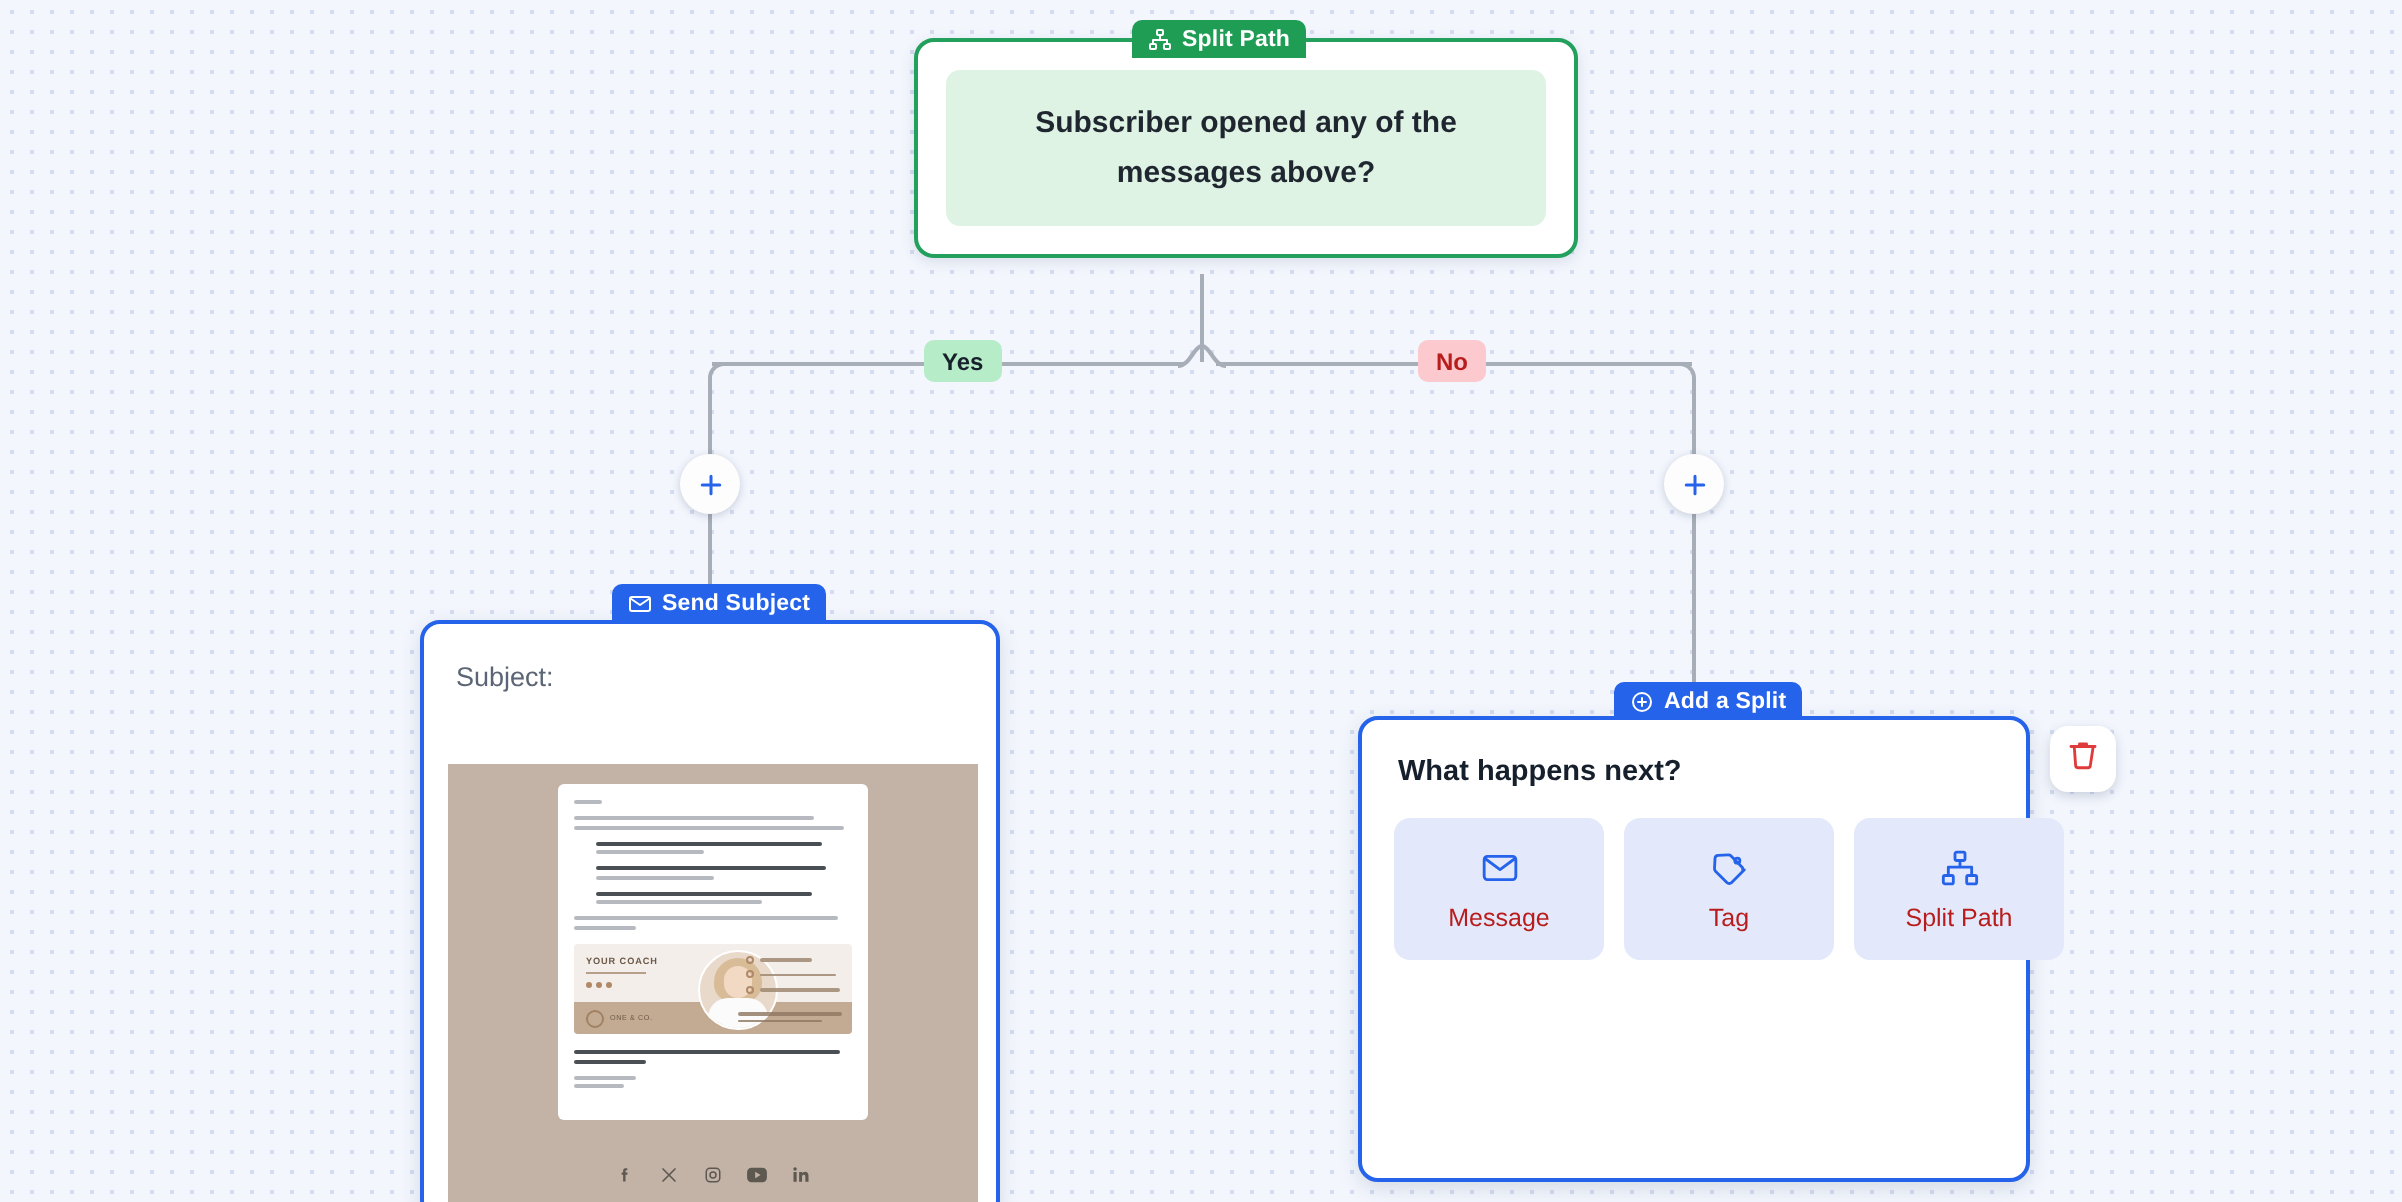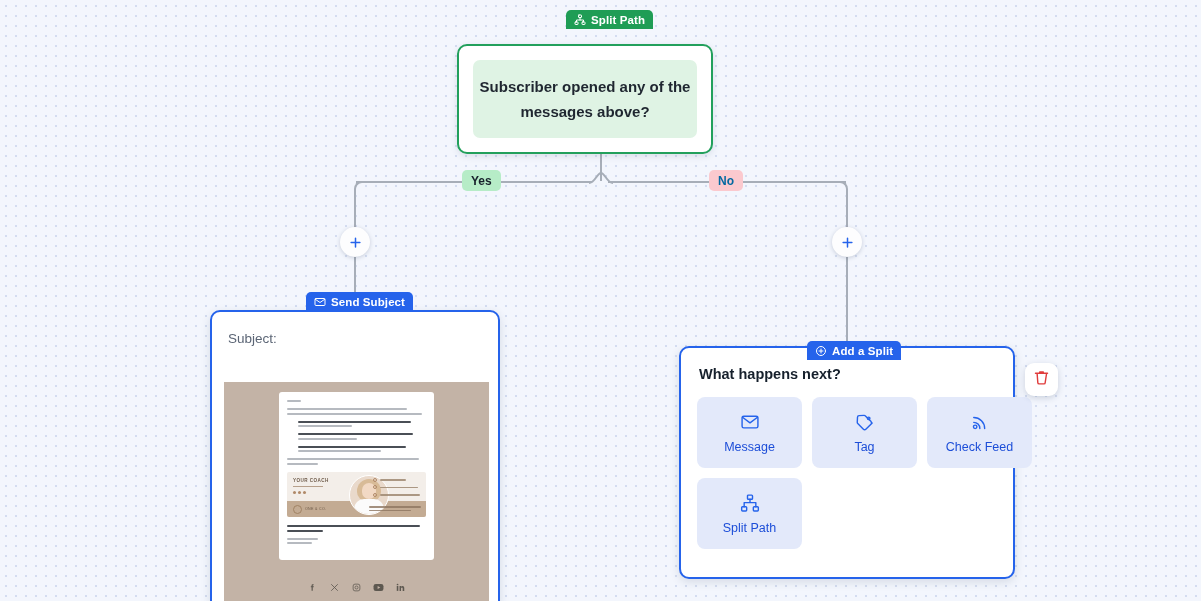--- a/index.html
+++ b/index.html
@@ -84,21 +84,21 @@
   .card-green {
     border: 2px solid #22a05c;
     box-shadow: 0 2px 7px rgba(40,60,90,.13);
   }
   .card-blue {
     border: 2px solid #2563eb;
     box-shadow: 0 3px 10px rgba(40,60,90,.15);
   }
 
   
-  #split-card { left: 457px; top: 44px; width: 256px; height: 110px; }
+  #split-card { left: 457px; top: 19px; width: 332px; height: 110px; }
   .q-inner {
     position: absolute;
     left: 14px; top: 14px; right: 14px; bottom: 14px;
     background: #dff3e4;
     border-radius: 7px;
     display: flex;
     align-items: center;
     justify-content: center;
     text-align: center;
   }
@@ -117,21 +117,21 @@
     padding: 0 9px;
     border-radius: 5px;
     font-size: 12px;
     font-weight: bold;
     display: flex;
     align-items: center;
     justify-content: center;
     z-index: 4;
   }
   .pill-yes { background: #b6ecc7; color: #17212b; }
-  .pill-no  { background: #fbc9ce; color: #0369a1; }
+  .pill-no  { background: #fbc9ce; color: #b91c1c; }
 
   
   .plus-btn {
     position: absolute;
     width: 30px;
     height: 30px;
     border-radius: 50%;
     background: #fdfdfe;
     box-shadow: 0 1px 4px rgba(40,60,90,.22);
     display: flex;
@@ -293,21 +293,21 @@
     justify-content: center;
     gap: 11px;
     color: #5d5850;
     font-size: 10px;
     line-height: 1;
   }
   .socials span { display: flex; align-items: center; justify-content: center; width: 11px; height: 11px; }
 
   
   #next-panel {
-    left: 679px; top: 346px; width: 336px; height: 233px;
+    left: 679px; top: 358px; width: 336px; height: 233px;
     padding: 18px 16px;
     box-sizing: border-box;
   }
   .panel-title {
     font-size: 14.5px;
     font-weight: bold;
     color: #16202c;
     margin: 0 0 15px 2px;
   }
   .tile-grid {
@@ -322,21 +322,21 @@
     display: flex;
     flex-direction: column;
     align-items: center;
     justify-content: center;
     gap: 8px;
     cursor: pointer;
   }
   .tile .tile-ico { display: flex; align-items: center; justify-content: center; height: 21px; }
   .tile .tile-label {
     font-size: 12.5px;
-    color: #1d4ed8;
+    color: #b91c1c;
   }
 
   
   #delete-btn {
     position: absolute;
     left: 1025px; top: 363px;
     width: 33px; height: 33px;
     background: #ffffff;
     border-radius: 9px;
     box-shadow: 0 2px 6px rgba(40,60,90,.2);
@@ -552,30 +552,20 @@
       <div class="tile">
         <span class="tile-ico">
           <svg width="20" height="20" viewBox="0 0 24 24" fill="none" stroke="#2563eb" stroke-width="1.7" stroke-linecap="round" stroke-linejoin="round">
             <path d="M20.6 13.1 13 20.7a2 2 0 0 1-2.9 0l-6.8-6.8a2 2 0 0 1-.6-1.5l.3-6.1a2 2 0 0 1 1.9-1.9l6.1-.3a2 2 0 0 1 1.5.6l6.8 6.8a2 2 0 0 1 .3 1.6z"></path>
             <circle cx="16.4" cy="7.6" r="1.5"></circle>
           </svg>
         </span>
         <span class="tile-label">Tag</span>
       </div>
 
-      <div class="tile">
-        <span class="tile-ico">
-          <svg width="20" height="20" viewBox="0 0 24 24" fill="none" stroke="#2563eb" stroke-width="1.7" stroke-linecap="round" stroke-linejoin="round">
-            <circle cx="6.2" cy="17.8" r="2.1"></circle>
-            <path d="M4.5 12.4a7.3 7.3 0 0 1 7.3 7.3"></path>
-            <path d="M4.5 6.6a13.1 13.1 0 0 1 13.1 13.1"></path>
-          </svg>
-        </span>
-        <span class="tile-label">Check Feed</span>
-      </div>
 
       <div class="tile">
         <span class="tile-ico">
           <svg width="20" height="20" viewBox="0 0 24 24" fill="none" stroke="#2563eb" stroke-width="1.7" stroke-linecap="round" stroke-linejoin="round">
             <rect x="9" y="2.5" width="6" height="5" rx="1"></rect>
             <rect x="2" y="16.5" width="6" height="5" rx="1"></rect>
             <rect x="16" y="16.5" width="6" height="5" rx="1"></rect>
             <path d="M12 7.5v4M5 16.5v-5h14v5"></path>
           </svg>
         </span>

